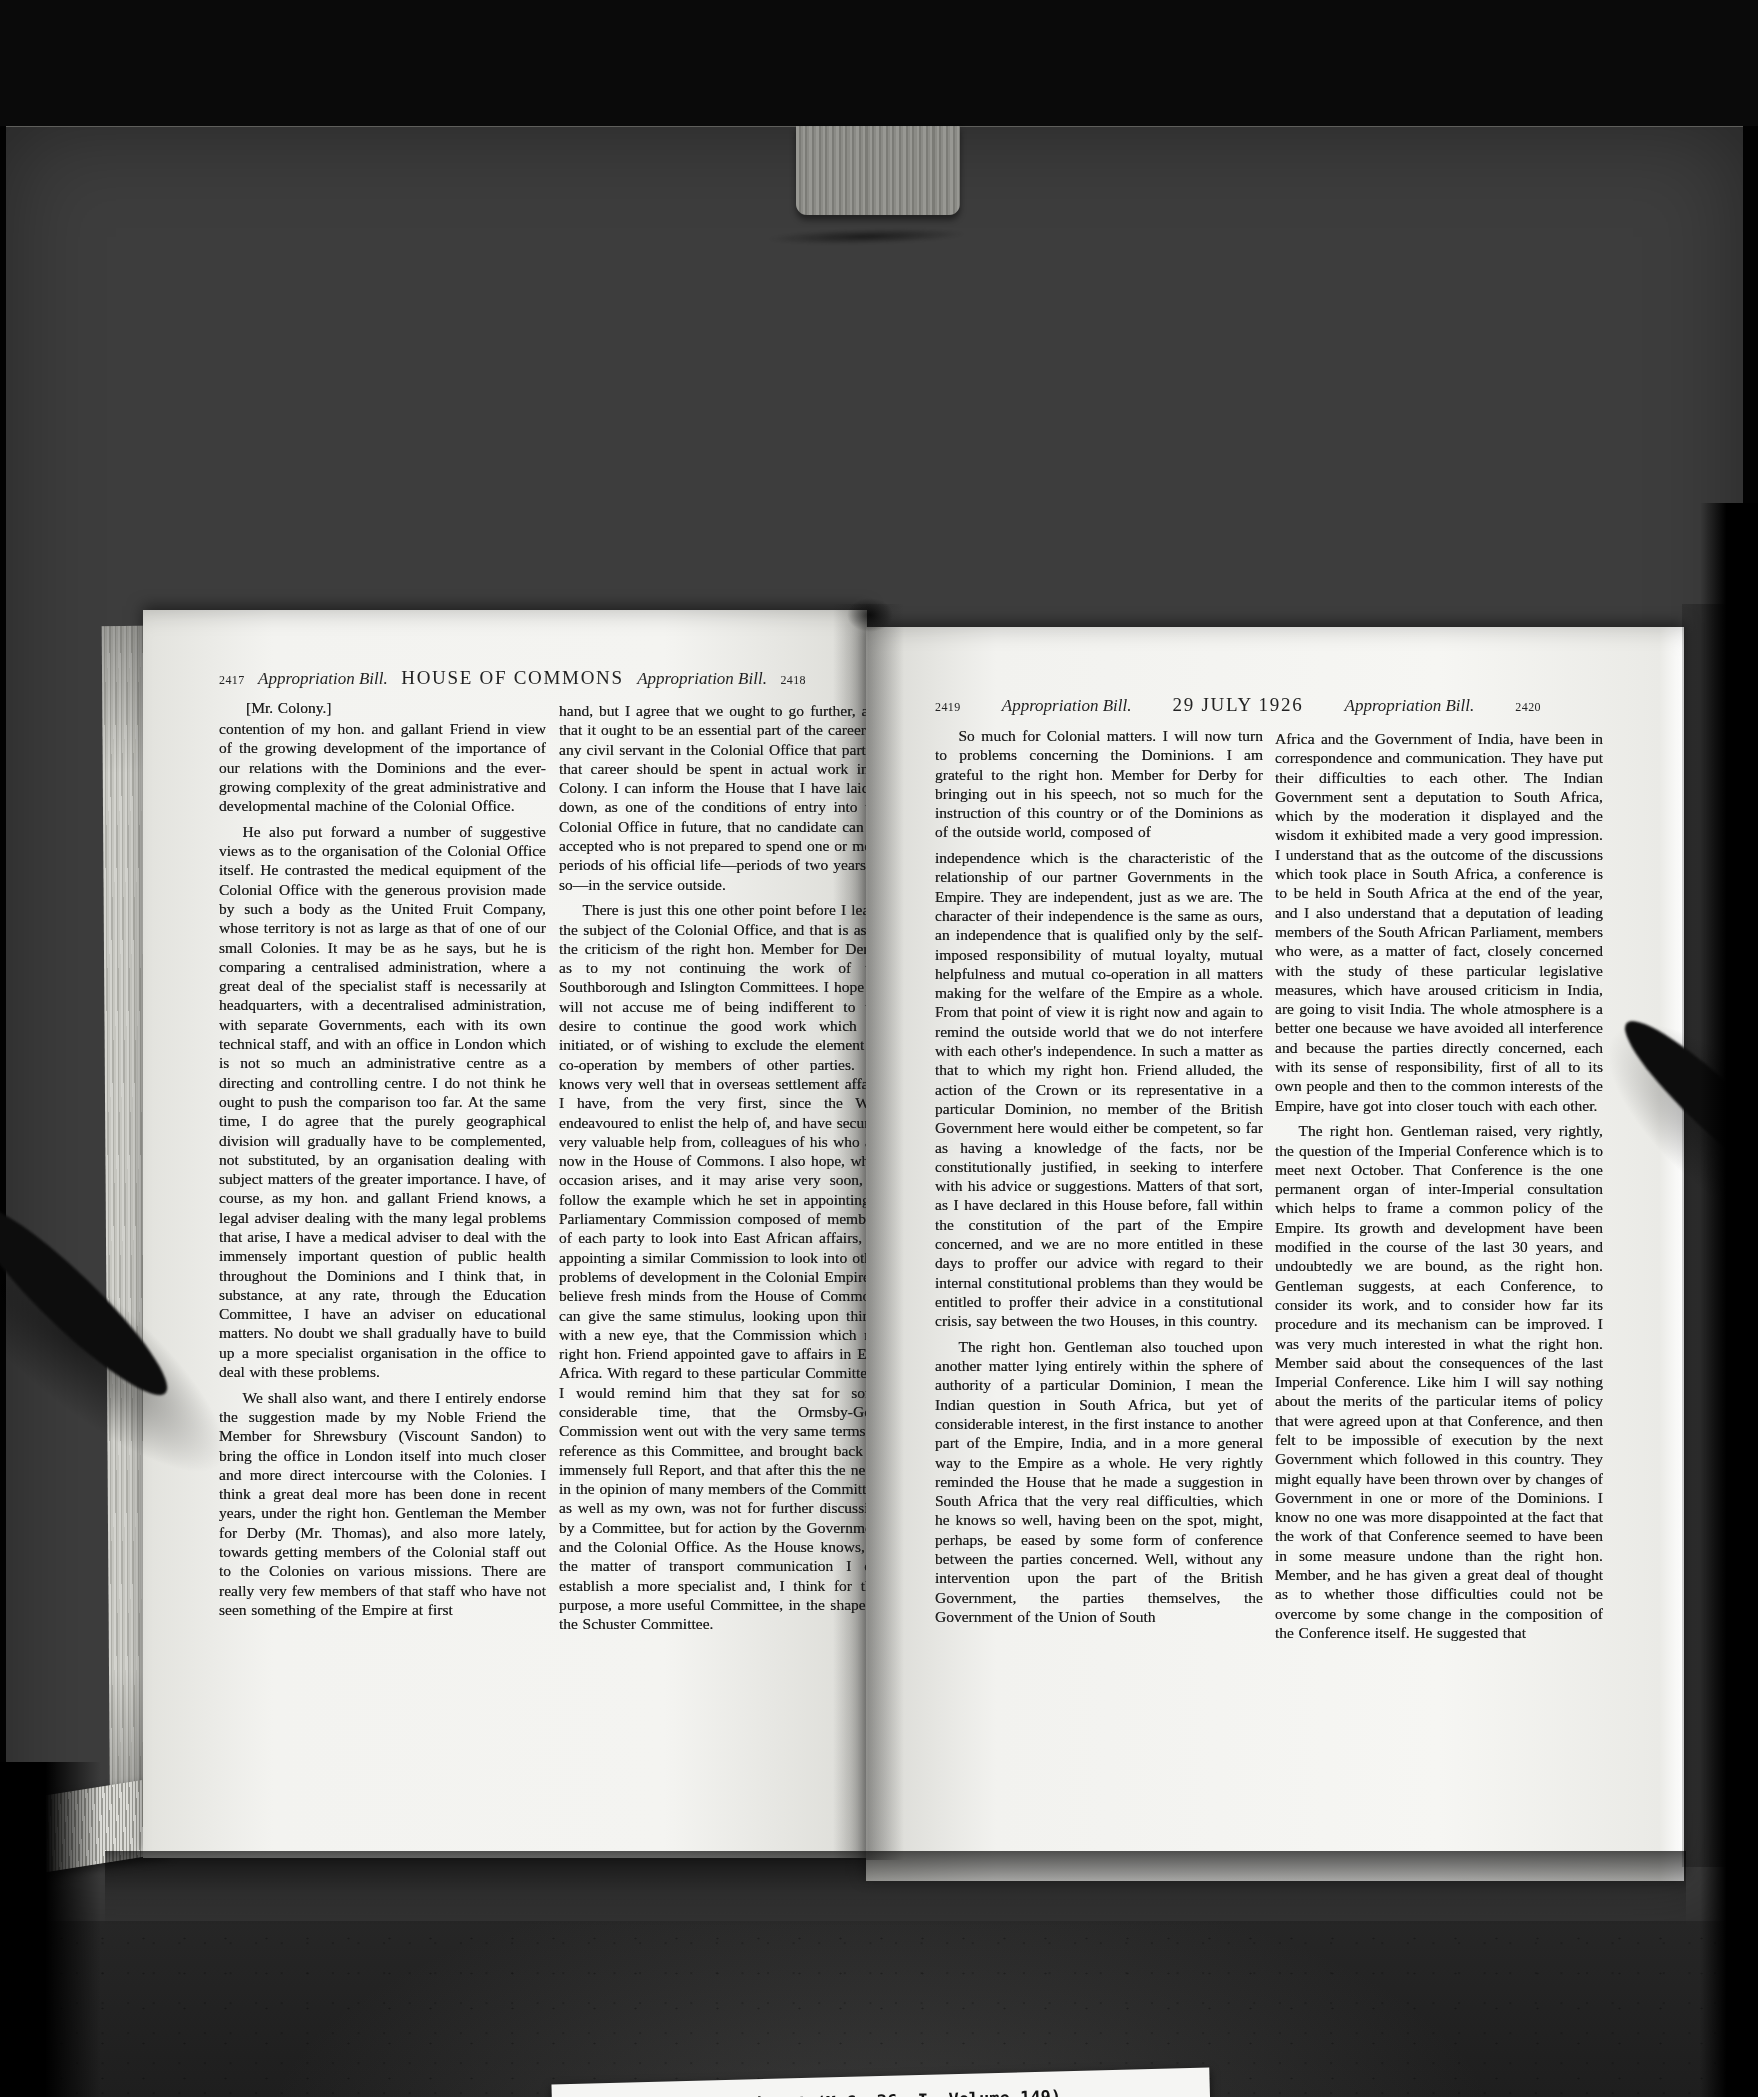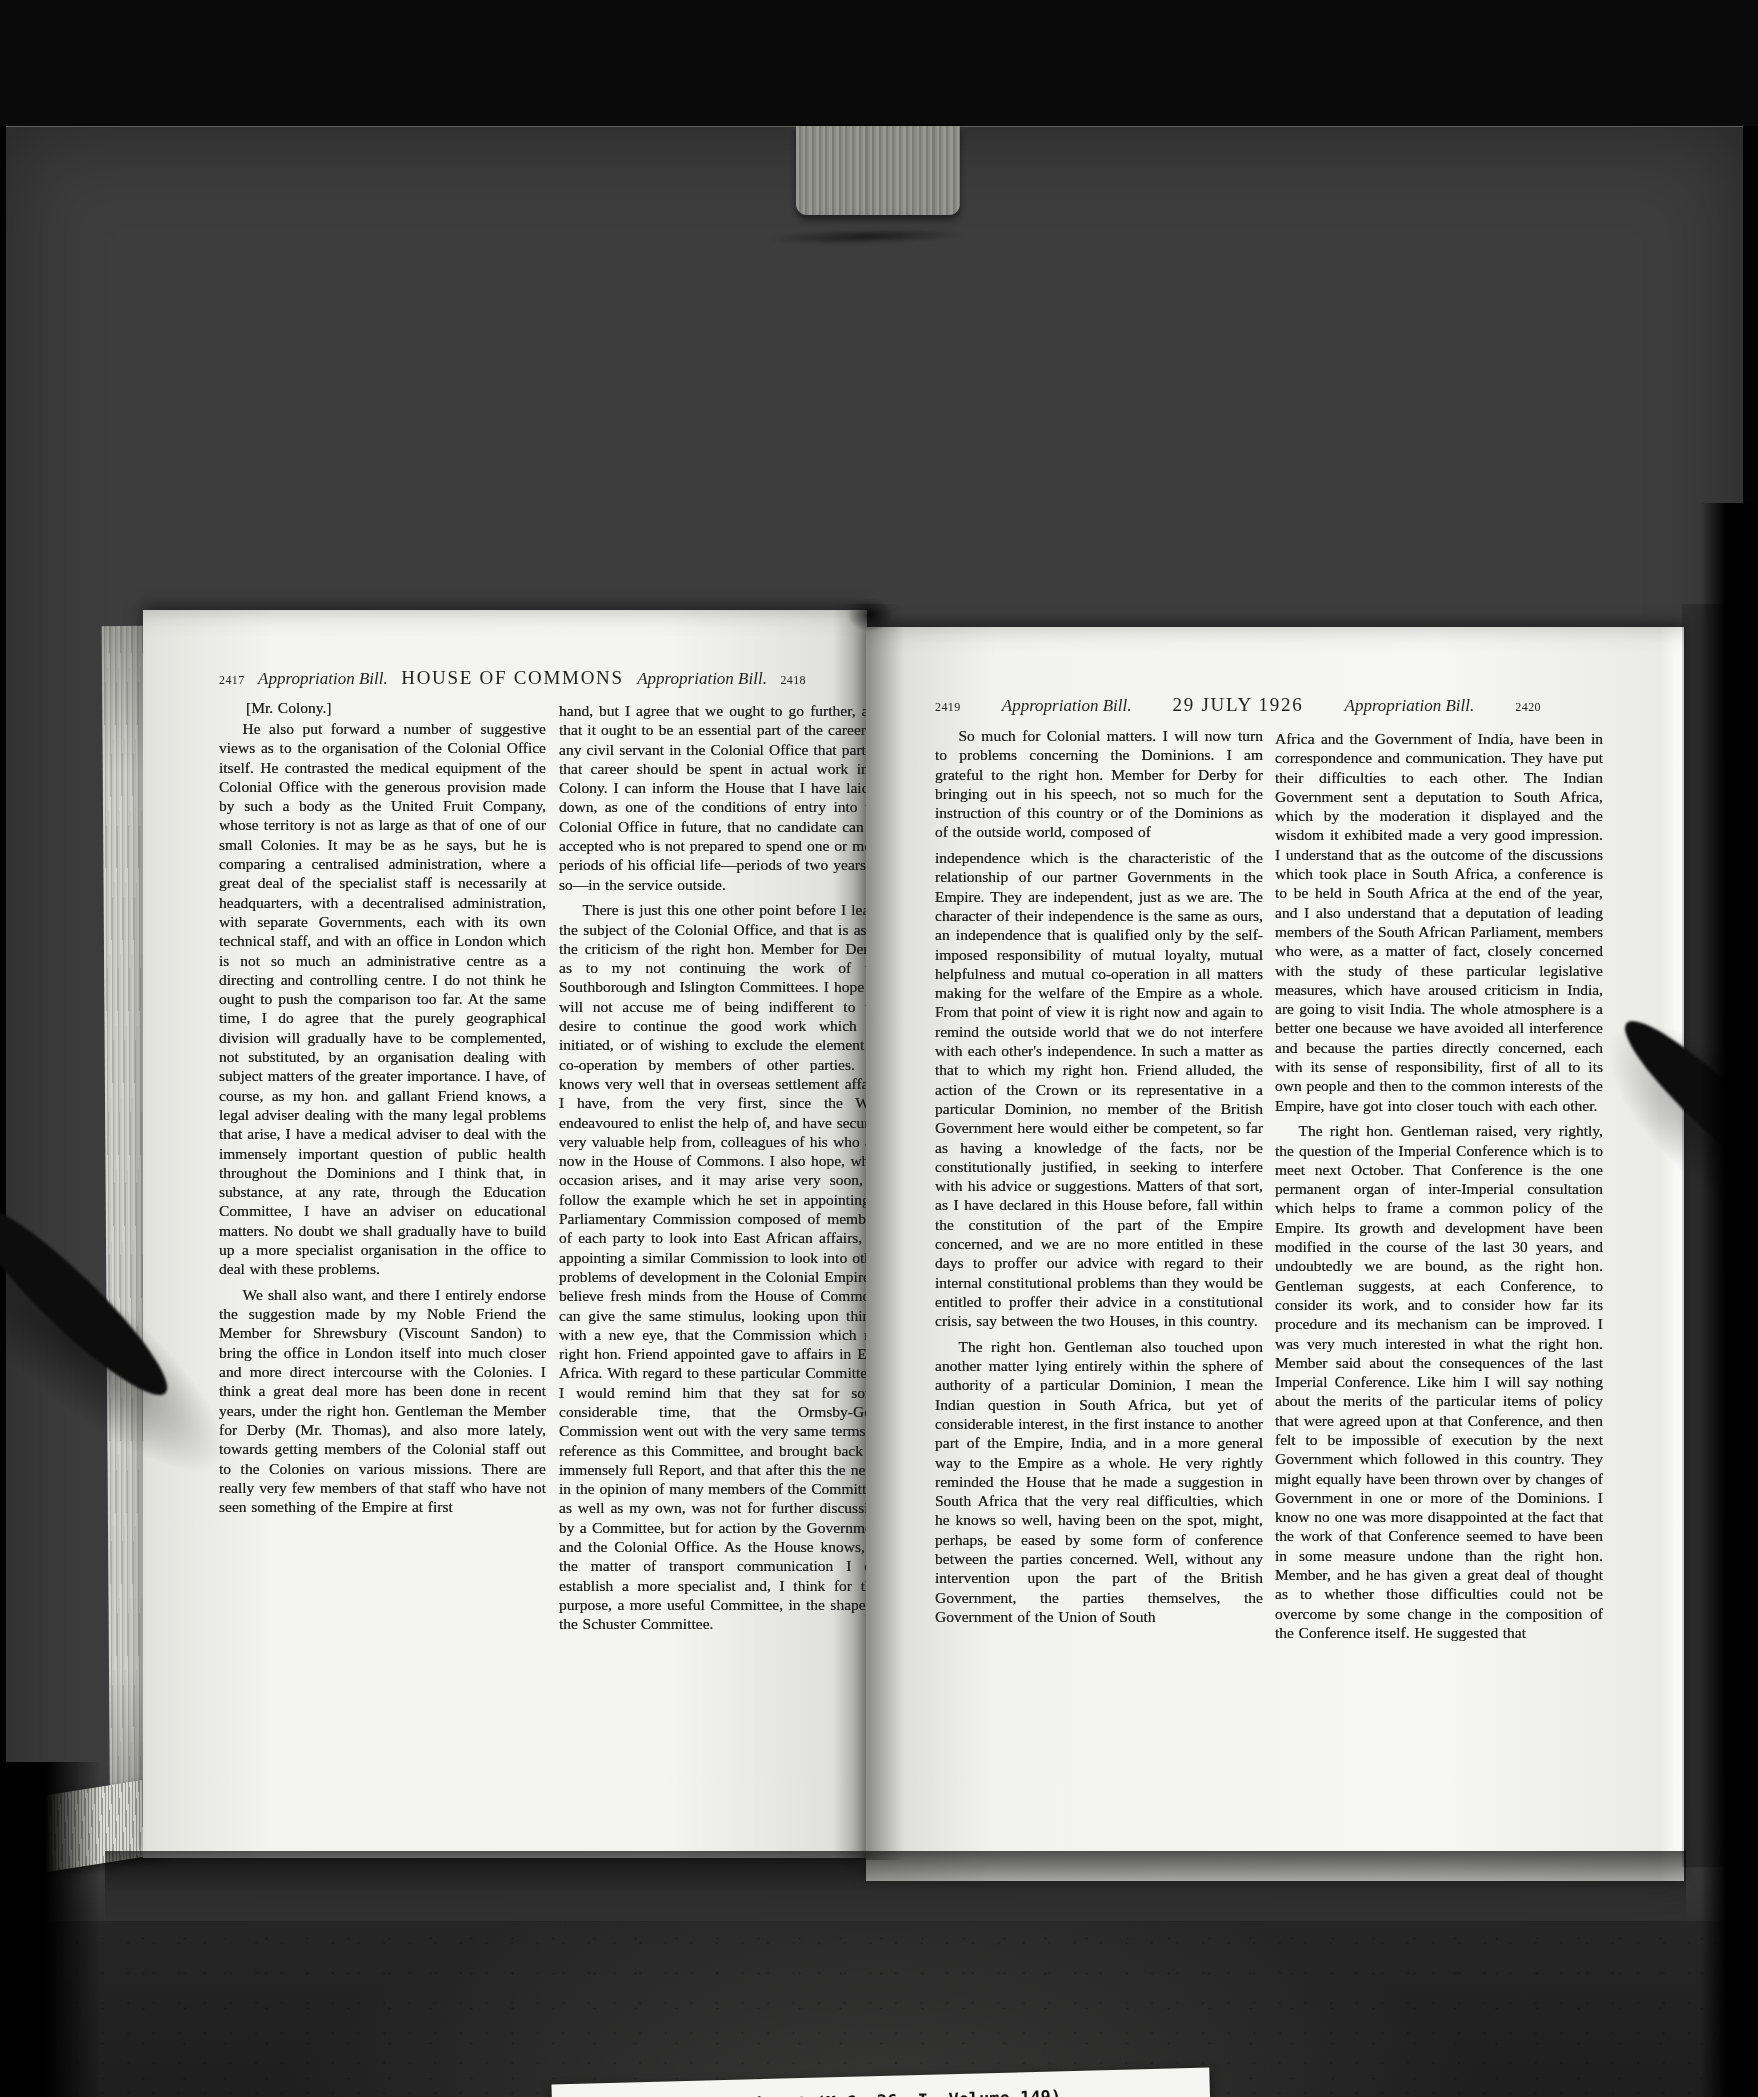--- a/index.html
+++ b/index.html
@@ -114,20 +114,21 @@
   <div class="page page-left">
     <div class="running-head head-left">
       <span class="num">2417</span>
       <span class="ital">Appropriation Bill.</span>
       <span class="cen">HOUSE OF COMMONS</span>
       <span class="ital">Appropriation Bill.</span>
       <span class="num">2418</span>
     </div>
     <div class="col col-1">
         <div class="speaker-line">[Mr. Colony.]</div>
+        <p class="flow">contention of my hon. and gallant Friend in view of the growing development of the importance of our relations with the Dominions and the ever-growing complexity of the great administrative and developmental machine of the Colonial Office.</p>
         <p class="flow indent">He also put forward a number of suggestive views as to the organisation of the Colonial Office itself. He contrasted the medical equipment of the Colonial Office with the generous provision made by such a body as the United Fruit Company, whose territory is not as large as that of one of our small Colonies. It may be as he says, but he is comparing a centralised administration, where a great deal of the specialist staff is necessarily at headquarters, with a decentralised administration, with separate Governments, each with its own technical staff, and with an office in London which is not so much an administrative centre as a directing and controlling centre. I do not think he ought to push the comparison too far. At the same time, I do agree that the purely geographical division will gradually have to be complemented, not substituted, by an organisation dealing with subject matters of the greater importance. I have, of course, as my hon. and gallant Friend knows, a legal adviser dealing with the many legal problems that arise, I have a medical adviser to deal with the immensely important question of public health throughout the Dominions and I think that, in substance, at any rate, through the Education Committee, I have an adviser on educational matters. No doubt we shall gradually have to build up a more specialist organisation in the office to deal with these problems.</p>
         <p class="flow indent">We shall also want, and there I entirely endorse the suggestion made by my Noble Friend the Member for Shrewsbury (Viscount Sandon) to bring the office in London itself into much closer and more direct intercourse with the Colonies. I think a great deal more has been done in recent years, under the right hon. Gentleman the Member for Derby (Mr. Thomas), and also more lately, towards getting members of the Colonial staff out to the Colonies on various missions. There are really very few members of that staff who have not seen something of the Empire at first</p>
       </div>
     <div class="col col-2">
         <p class="flow">hand, but I agree that we ought to go further, and that it ought to be an essential part of the career of any civil servant in the Colonial Office that part of that career should be spent in actual work in a Colony. I can inform the House that I have laid it down, as one of the conditions of entry into the Colonial Office in future, that no candidate can be accepted who is not prepared to spend one or more periods of his official life—periods of two years or so—in the service outside.</p>
         <p class="flow indent">There is just this one other point before I leave the subject of the Colonial Office, and that is as to the criticism of the right hon. Member for Derby as to my not continuing the work of the Southborough and Islington Committees. I hope he will not accuse me of being indifferent to the desire to continue the good work which he initiated, or of wishing to exclude the element of co-operation by members of other parties. He knows very well that in overseas settlement affairs I have, from the very first, since the War, endeavoured to enlist the help of, and have secured very valuable help from, colleagues of his who are now in the House of Commons. I also hope, when occasion arises, and it may arise very soon, to follow the example which he set in appointing a Parliamentary Commission composed of members of each party to look into East African affairs, by appointing a similar Commission to look into other problems of development in the Colonial Empire. I believe fresh minds from the House of Commons can give the same stimulus, looking upon things with a new eye, that the Commission which my right hon. Friend appointed gave to affairs in East Africa. With regard to these particular Committees, I would remind him that they sat for some considerable time, that the Ormsby-Gore Commission went out with the very same terms of reference as this Committee, and brought back an immensely full Report, and that after this the need, in the opinion of many members of the Committee, as well as my own, was not for further discussion by a Committee, but for action by the Government and the Colonial Office. As the House knows, in the matter of transport communication I did establish a more specialist and, I think for that purpose, a more useful Committee, in the shape of the Schuster Committee.</p>
       </div>
   </div>
 
   <div class="page page-right">

